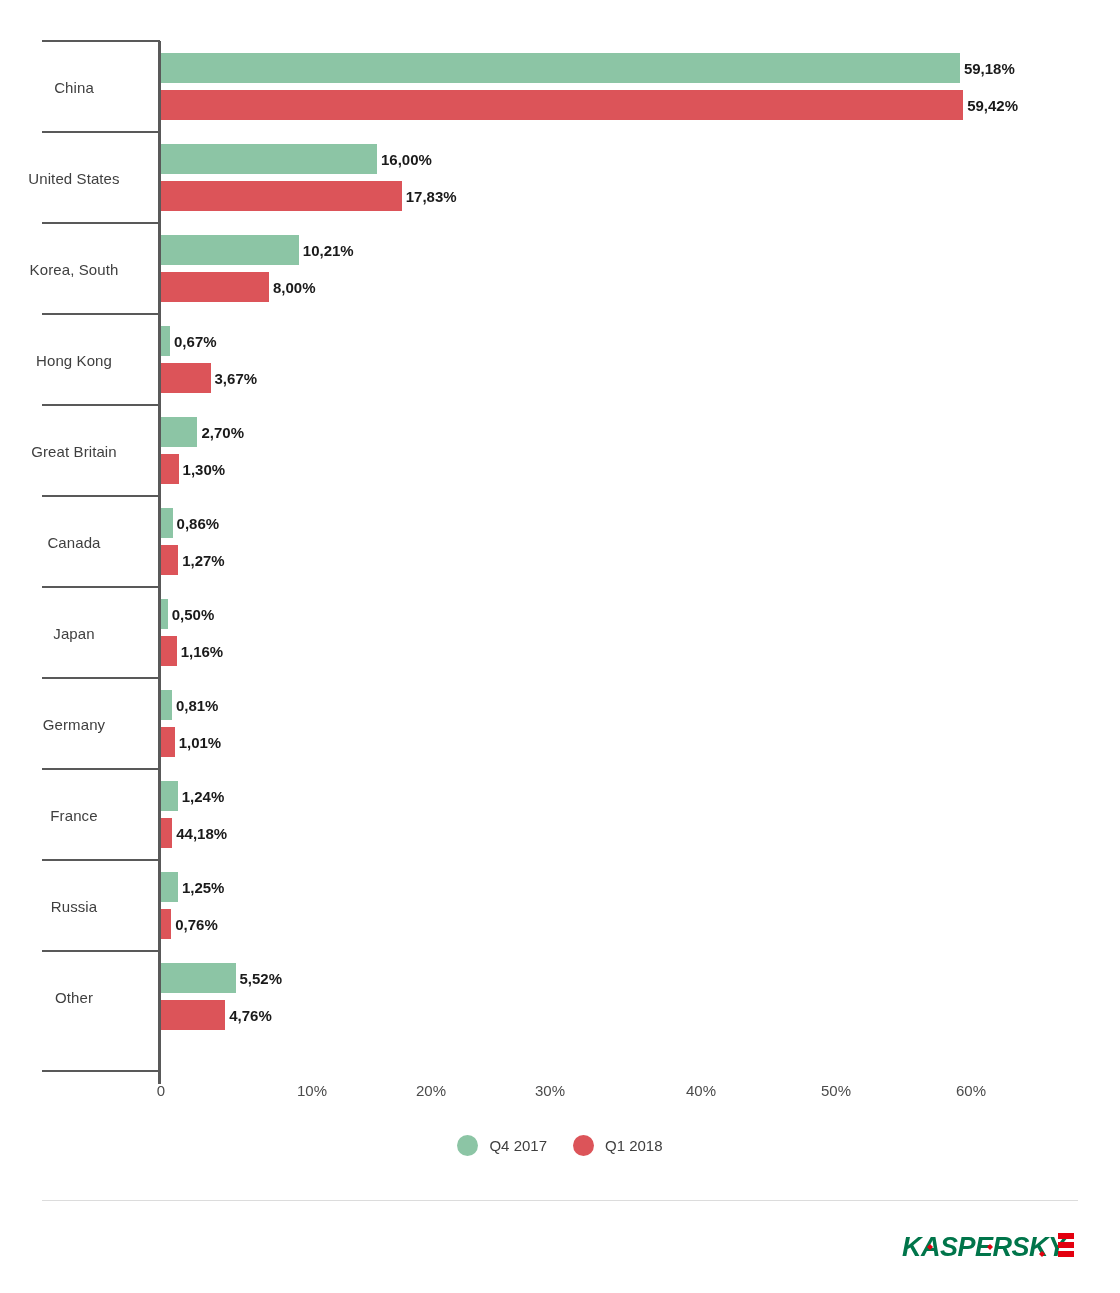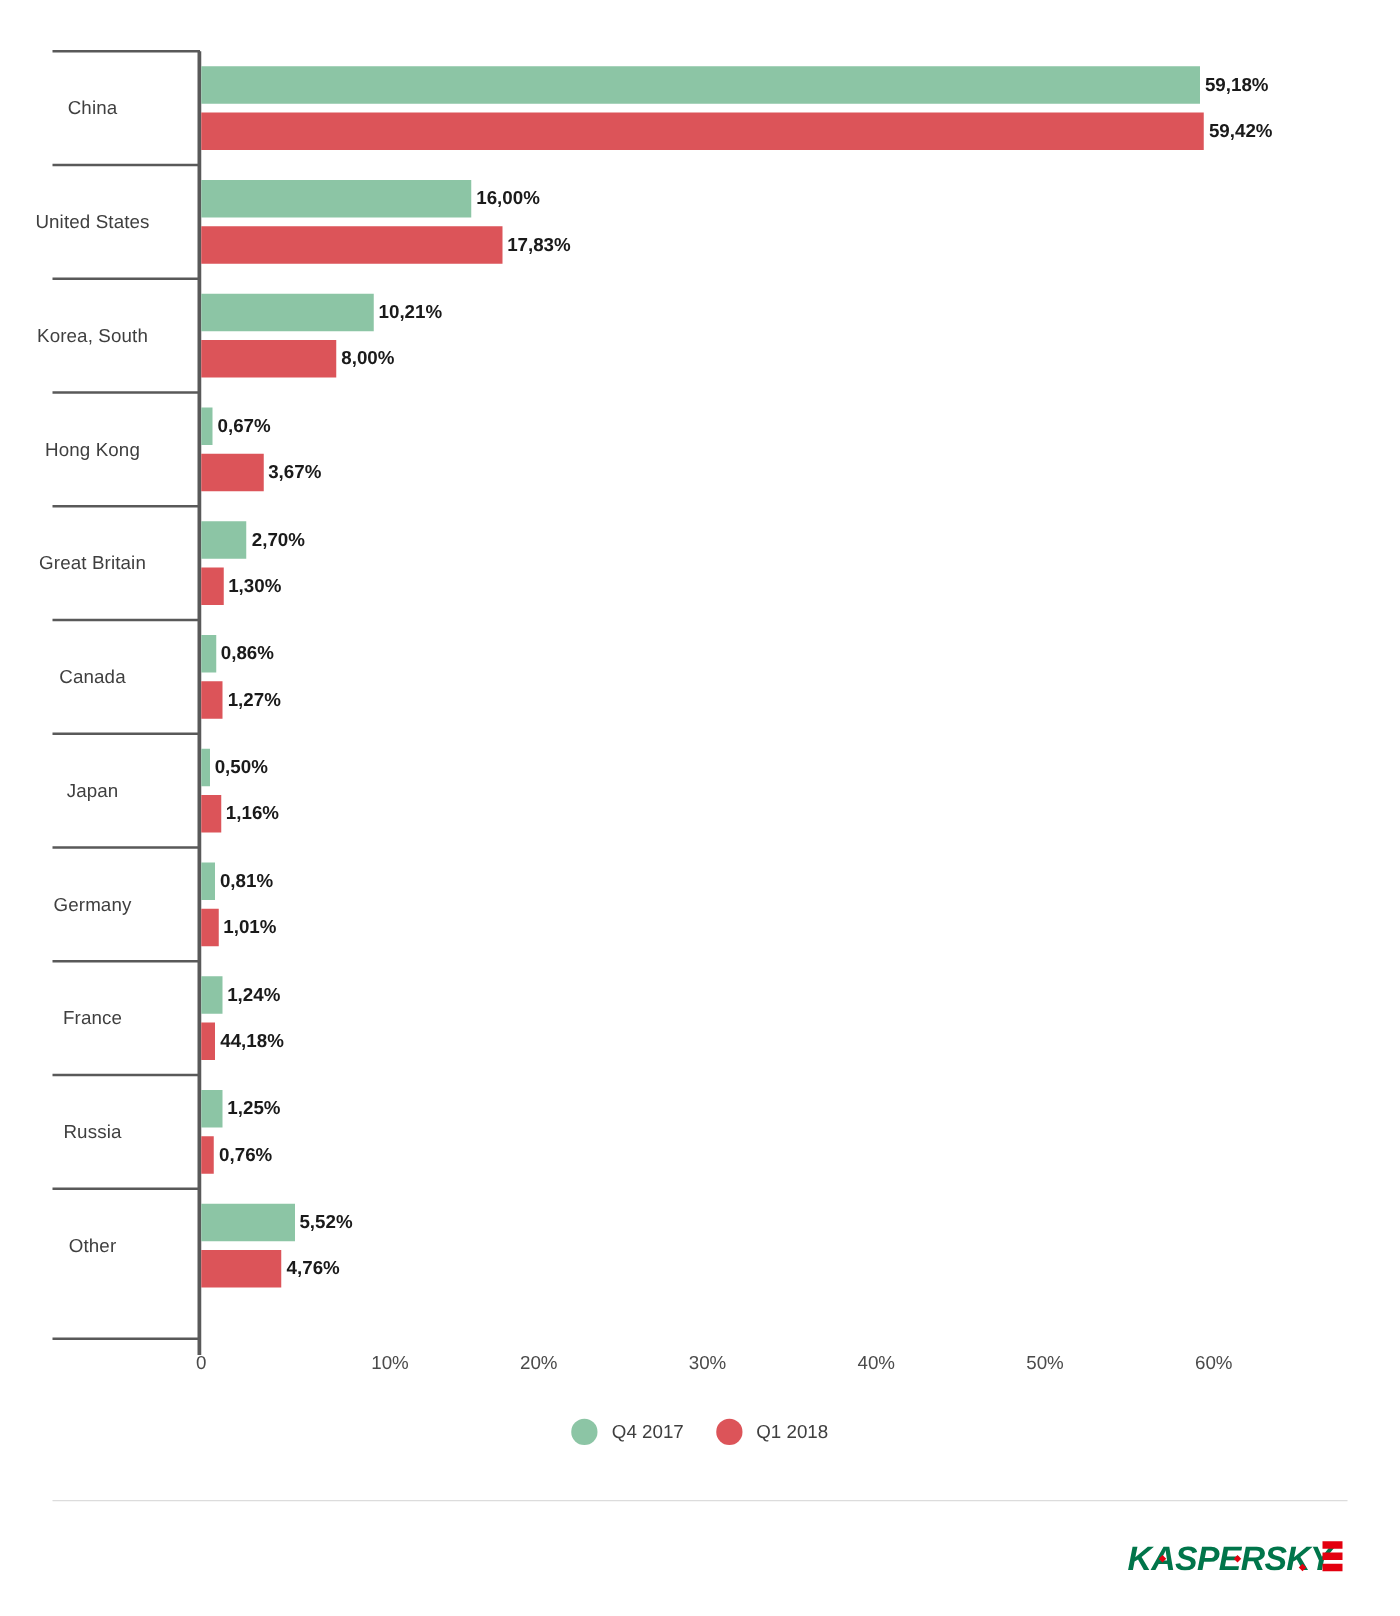--- a/index.html
+++ b/index.html
@@ -316,21 +316,21 @@
             <span class="bar-value" style="left: 64.26px;">4,76%</span>
           </div>
         </div>
       </div>
   </div>
 
   <div class="x-axis" id="x-axis">
       <div class="x-tick" style="left: 161px;">0</div>
       <div class="x-tick" style="left: 296px; margin-left: 16px;">10%</div>
       <div class="x-tick" style="left: 431px;">20%</div>
-      <div class="x-tick" style="left: 566px; text-align: right;">30%</div>
+      <div class="x-tick" style="left: 550px; text-align: right;">30%</div>
       <div class="x-tick" style="left: 701px;">40%</div>
       <div class="x-tick" style="left: 836px;">50%</div>
       <div class="x-tick" style="left: 971px;">60%</div>
     </div>
 
   <div class="legend" id="legend">
       <div class="legend-item">
         <span class="legend-swatch" style="background: rgb(140, 197, 165);"></span>
         <span class="legend-label">Q4 2017</span>
       </div>

